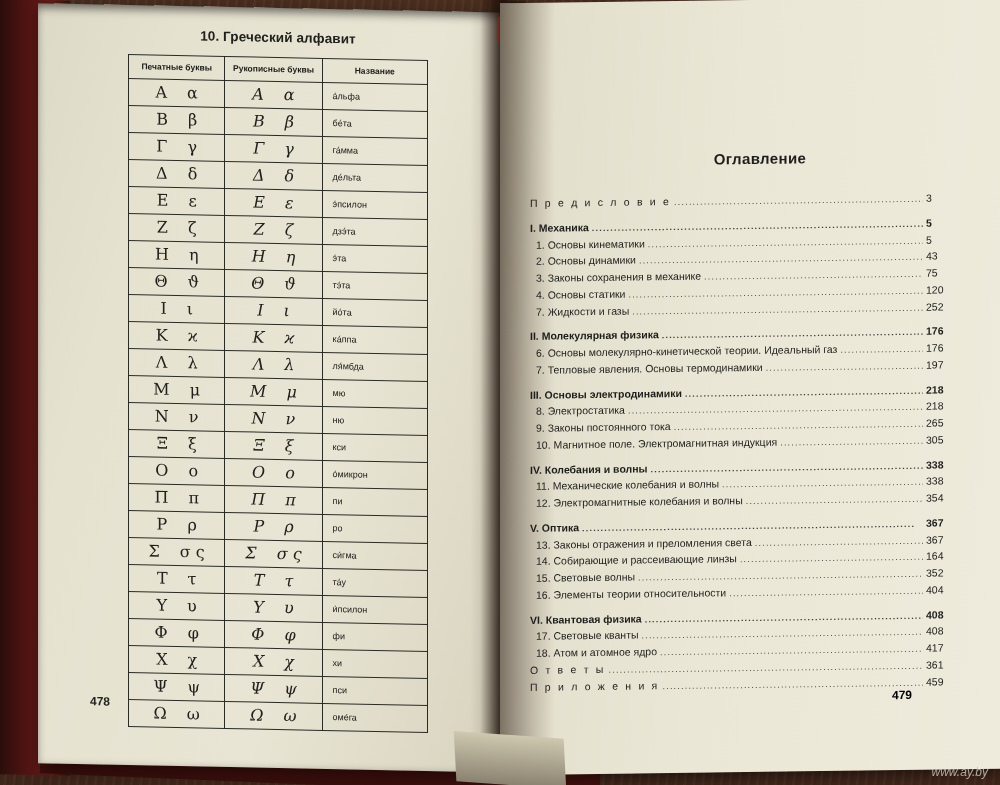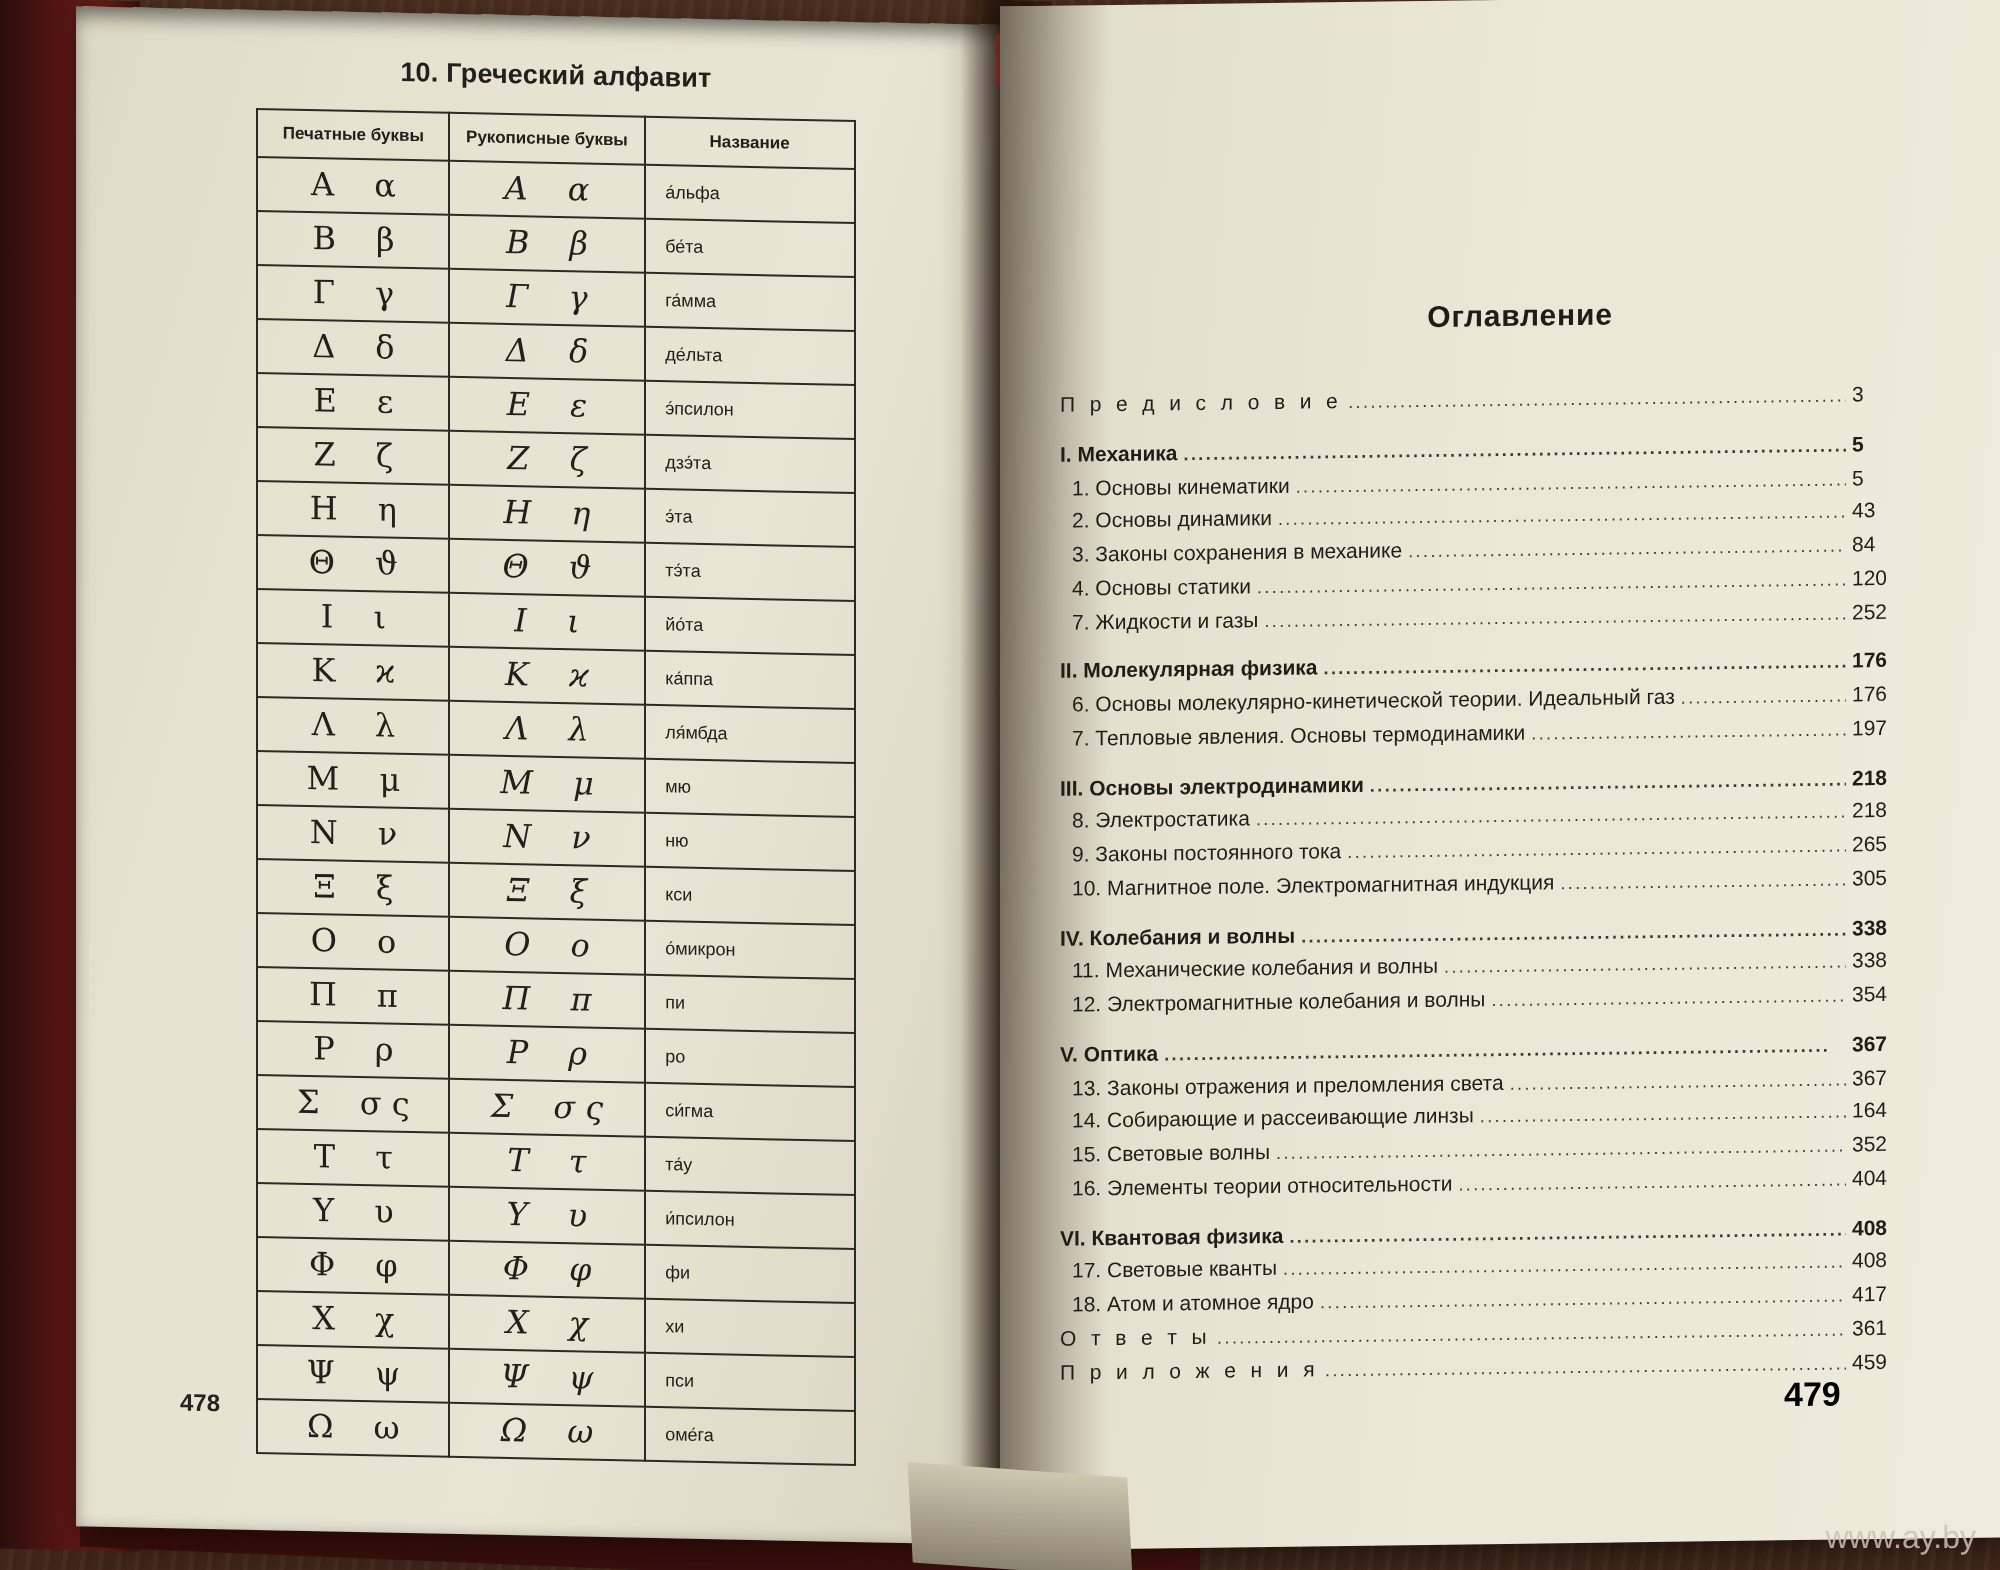--- a/index.html
+++ b/index.html
@@ -85,23 +85,23 @@
   .rp-title{font-size:15px;font-weight:bold;text-align:center;margin:0 0 26px 30px;letter-spacing:.4px;}
 
   .toc-row{display:flex;align-items:baseline;font-size:10.5px;line-height:1.5;margin:1px 0;}
   .toc-label{white-space:nowrap;}
   .toc-dots{flex:1;overflow:hidden;white-space:nowrap;margin:0 3px;color:#3a3a34;letter-spacing:1.2px;font-size:9px;}
   .toc-page{width:34px;text-align:left;white-space:nowrap;}
   .toc-row.part{font-weight:bold;margin-top:9px;}
   .toc-row.part .toc-page{font-weight:bold;}
   .toc-row.spaced .toc-label{letter-spacing:2.2px;}
   .toc-row.sub{padding-left:6px;}
-  .pgnum-right{position:absolute;left:392px;top:690px;font-size:17px;font-weight:bold;}
-
-  .watermark{position:absolute;right:12px;bottom:6px;font-size:16px;color:#c9c2b4;opacity:.85;}
+  .pgnum-right{position:absolute;left:392px;top:690px;font-size:12px;font-weight:bold;}
+
+  .watermark{position:absolute;right:12px;bottom:6px;font-size:12px;color:#c9c2b4;opacity:.85;font-style:italic;}
 </style>
 </head>
 <body>
 
 <div id="scene">
   <div class="desk"></div>
 
   <div class="book">
     <div class="cover-left"></div>
     <div class="cover-bottom"></div>
@@ -507,21 +507,21 @@
               <span class="toc-page">5</span>
             </div>
             <div class="toc-row sub">
               <span class="toc-label">2. Основы динамики</span>
               <span class="toc-dots">..........................................................................................</span>
               <span class="toc-page">43</span>
             </div>
             <div class="toc-row sub">
               <span class="toc-label">3. Законы сохранения в механике</span>
               <span class="toc-dots">..........................................................................................</span>
-              <span class="toc-page">84</span>
+              <span class="toc-page">75</span>
             </div>
             <div class="toc-row sub">
               <span class="toc-label">4. Основы статики</span>
               <span class="toc-dots">..........................................................................................</span>
               <span class="toc-page">120</span>
             </div>
             <div class="toc-row sub">
               <span class="toc-label">7. Жидкости и газы</span>
               <span class="toc-dots">..........................................................................................</span>
               <span class="toc-page">252</span>

